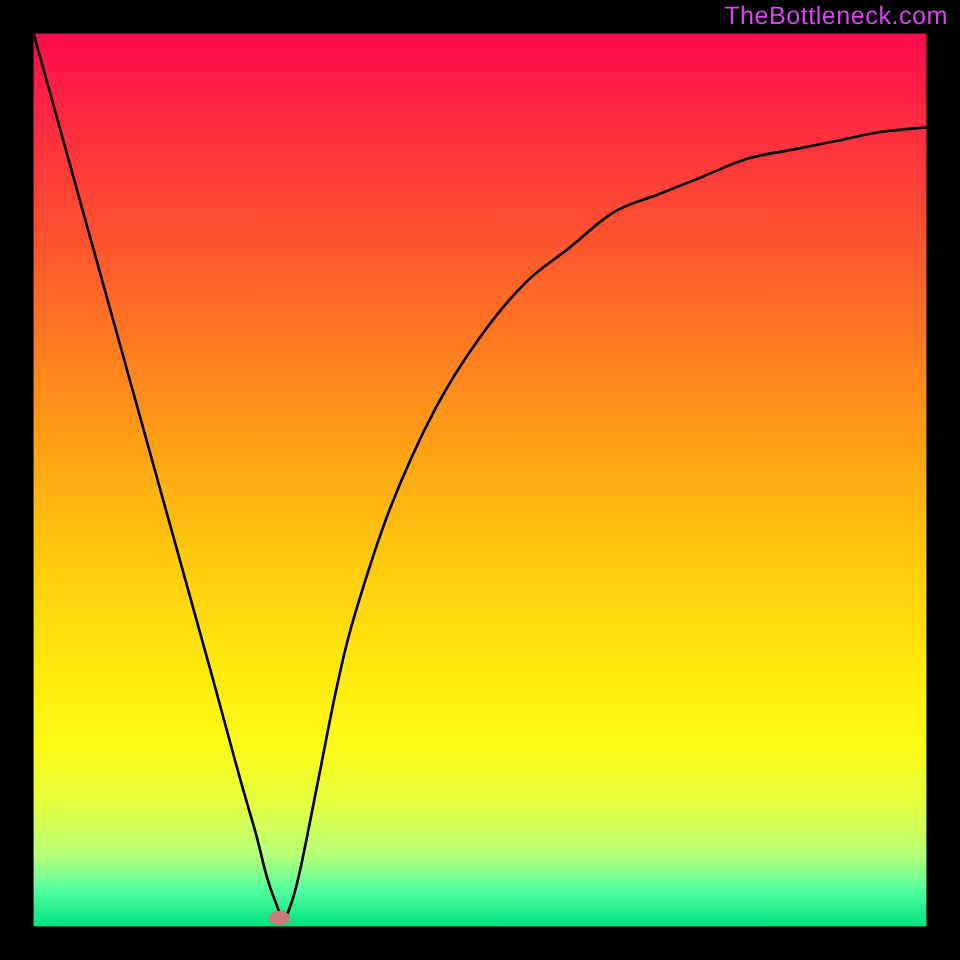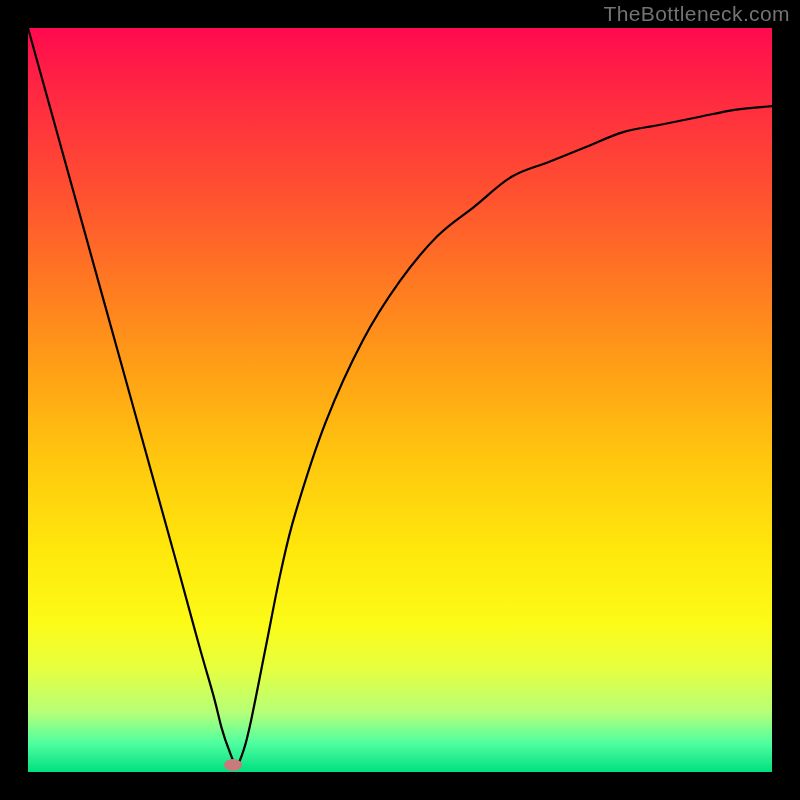--- a/index.html
+++ b/index.html
@@ -43,21 +43,21 @@
       #e6ff3e 86%,
       #b6ff78 92%,
       #52ffa0 96%,
       #00e080 100%
     );
   }
   .watermark {
     position: absolute;
     top: 2px;
     right: 10px;
-    color: #737373;
+    color: #d946ef;
     font-size: 21px;
     font-weight: 500;
     letter-spacing: 0.4px;
     pointer-events: none;
   }
   .marker {
     position: absolute;
     width: 18px;
     height: 12px;
     background: #c97b7b;

